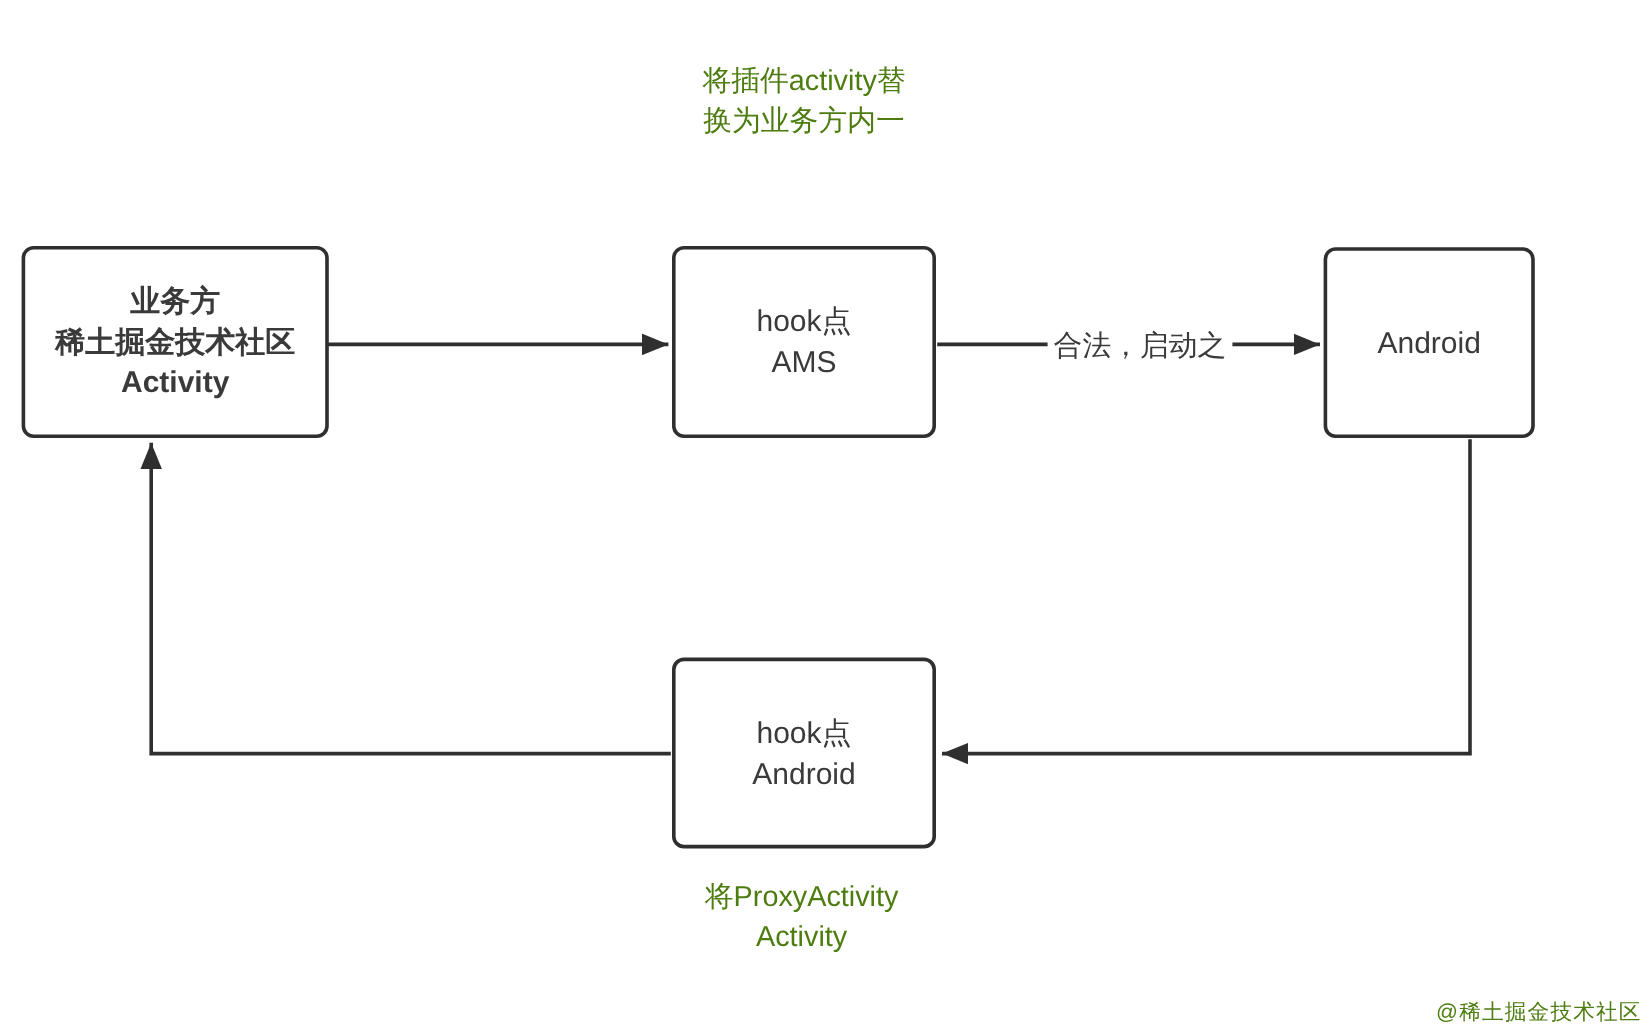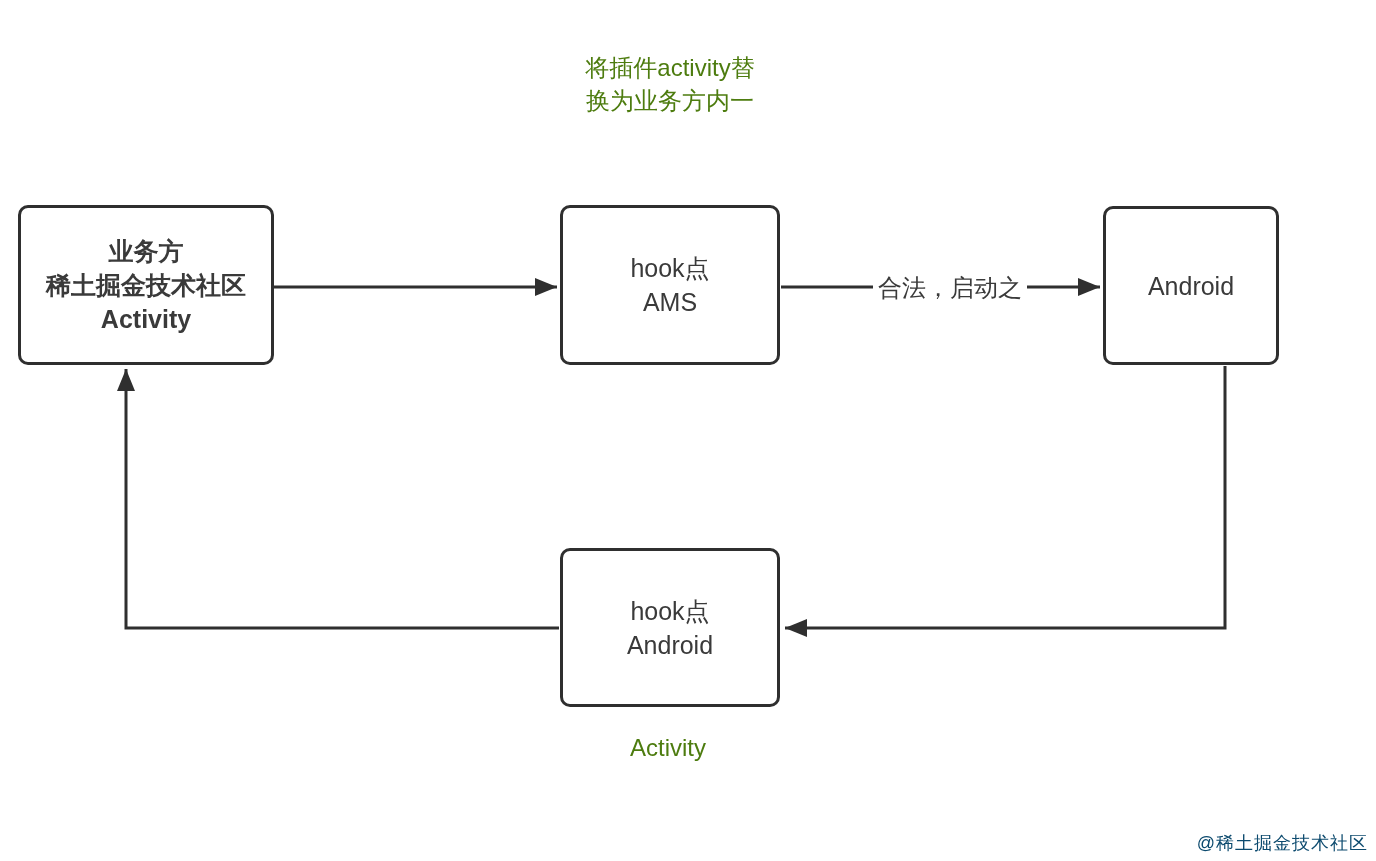--- a/index.html
+++ b/index.html
@@ -56,21 +56,21 @@
     font-size: 24px;
     white-space: nowrap;
   }
   .label-legal   { left: 950px;  top: 288px; text-align: right; }
   .label-notify  { left: 1088px; top: 629px; }
   .label-success { left: 285px;  top: 629px; }
   .watermark {
     position: absolute;
     right: 8px;
     bottom: 6px;
-    color: #0c4a6e;
+    color: #4d7c0f;
     font-size: 18px;
     letter-spacing: 1px;
   }
 </style>
 </head>
 <body>
 
 <div class="canvas">
 
   <svg class="edges" width="1376" height="861" viewBox="0 0 1376 861">
@@ -108,18 +108,19 @@
   <div class="node node-handler">
     <div>hook点</div>
     <div>Android</div>
   </div>
 
   <div class="edge-label label-legal">合法，启动之</div>
 
 
 
   <div class="annotation annotation-bottom">
+    <div>将ProxyActivity</div>
     <div>Activity</div>
   </div>
 
   <div class="watermark">@稀土掘金技术社区</div>
 
 </div>
 
 </body></html>

